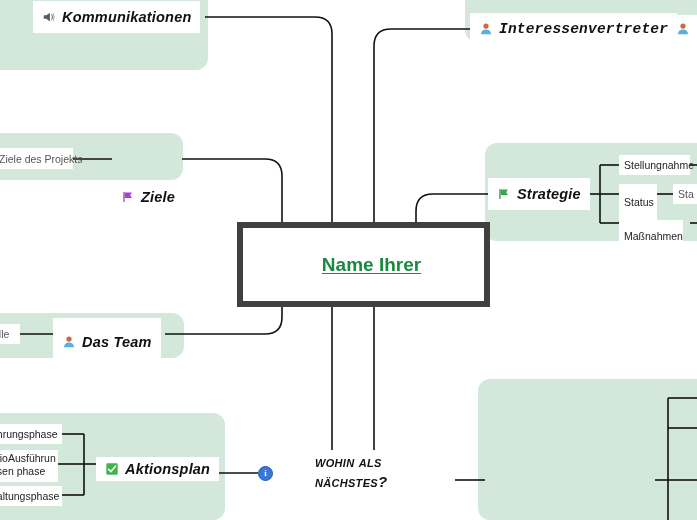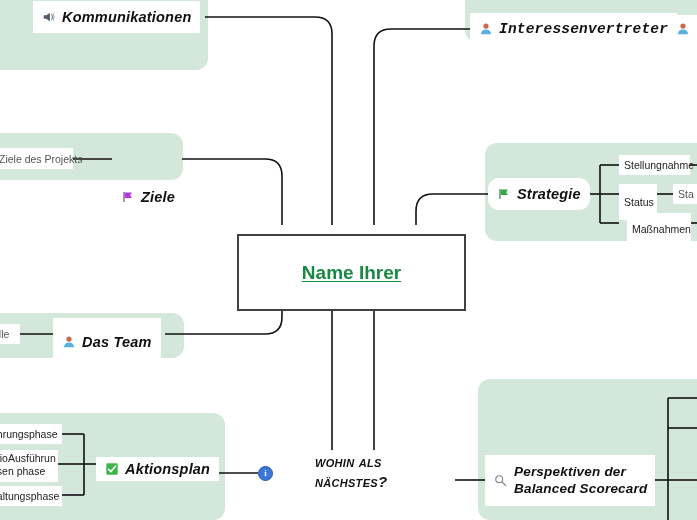--- a/index.html
+++ b/index.html
@@ -45,26 +45,27 @@
   .icon{
     display:inline-block;
     margin-right:6px;
     flex:0 0 auto;
     line-height:0;
   }
 
   
   #center{
     position:absolute;
-    left:237px;top:234px;width:225px;height:73px;
+    left:237px;top:222px;width:225px;height:73px;
     background:#ffffff;
-    border:2px solid #404040;
+    border:6px solid #404040;
     display:flex;align-items:center;justify-content:center;
     text-align:center;
     z-index:5;
+    padding-left:16px;
   }
   #center .ctext{
     color:#1a8a43;
     font-weight:bold;
     font-size:19px;
     line-height:1.22;
     text-decoration:underline;
     text-underline-offset:2px;
   }
 
@@ -222,37 +223,37 @@
         <path d="M4.3,2.8 L12.4,2.8 L10.6,6 L12.4,9 L4.3,9 Z" fill="#b23ad6"></path>
       </svg>
     </span>
     <span class="lbl">Ziele</span>
   </div>
 
   <div class="sub" style="left:-6px;top:148px;width:79px;height:21px;">
     <span>Ziele des Projekts</span>
   </div>
 
-  <div class="node branch" style="left:488px;top:178px;height:32px;border-radius:11px;">
+  <div class="node branch" style="left:488px;top:178px;height:32px;">
     <span class="icon">
       <svg width="14" height="14" viewBox="0 0 16 16">
         <path d="M3.4,2.2 L3.4,13.6" stroke="#2a7a36" stroke-width="1.3"></path>
         <path d="M4.3,2.8 L12.4,2.8 L10.6,6 L12.4,9 L4.3,9 Z" fill="#34a94a"></path>
       </svg>
     </span>
     <span class="lbl">Strategie</span>
   </div>
 
   <div class="sub dark" style="left:619px;top:155px;width:71px;height:20px;">
     <span>Stellungnahme</span>
   </div>
   <div class="sub dark" style="left:619px;top:184px;width:38px;height:36px;">
     <span>Status</span>
   </div>
-  <div class="sub dark" style="left:619px;top:213px;width:64px;height:32px;margin-left:8px;">
+  <div class="sub dark" style="left:619px;top:220px;width:64px;height:32px;">
     <span>Maßnahmen</span>
   </div>
   <div class="sub" style="left:673px;top:184px;width:32px;height:20px;">
     <span>Sta</span>
   </div>
 
   <div class="node branch" style="left:53px;top:318px;height:48px;">
     <span class="icon">
       <svg width="14" height="14" viewBox="0 0 16 16">
         <circle cx="8" cy="4.6" r="3" fill="#c96a4a"></circle>
@@ -286,28 +287,16 @@
   </div>
 
   <div class="sub dark" style="left:-14px;top:486px;width:76px;height:20px;">
     <span>haltungsphase</span>
   </div>
 
   <div class="info-dot" style="left:258px;top:466px;">
     <span>i</span>
   </div>
 
-  <div class="node" style="left:485px;top:455px;width:170px;height:51px;padding:4px 8px;">
-    <span class="icon">
-      <svg width="15" height="15" viewBox="0 0 16 16">
-        <circle cx="6.6" cy="6.6" r="3.7" stroke="#8a8a8a" stroke-width="1.2" fill="none"></circle>
-        <path d="M9.4,9.4 L13.4,13.4" stroke="#8a8a8a" stroke-width="1.4" stroke-linecap="round"></path>
-      </svg>
-    </span>
-    <span class="lbl" style="display:block;line-height:1.25;font-size:13.5px;">
-      <span style="display:block;">Perspektiven der</span>
-      <span style="display:block;">Balanced Scorecard</span>
-    </span>
-  </div>
 
   <div id="whatnext">Wohin als nächstes?</div>
 
 </div>
 
 </body></html>

